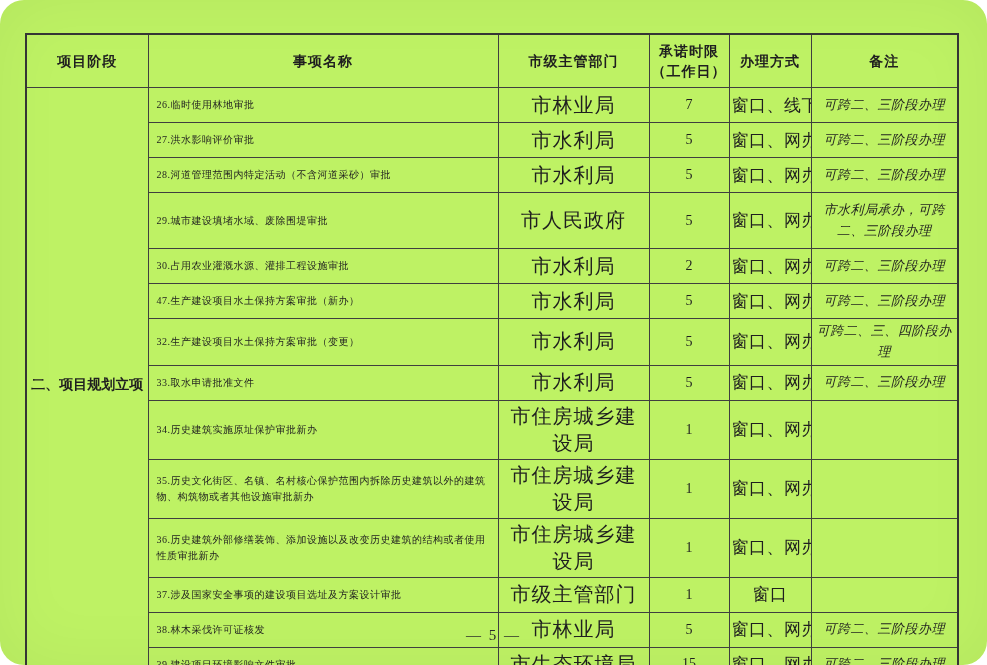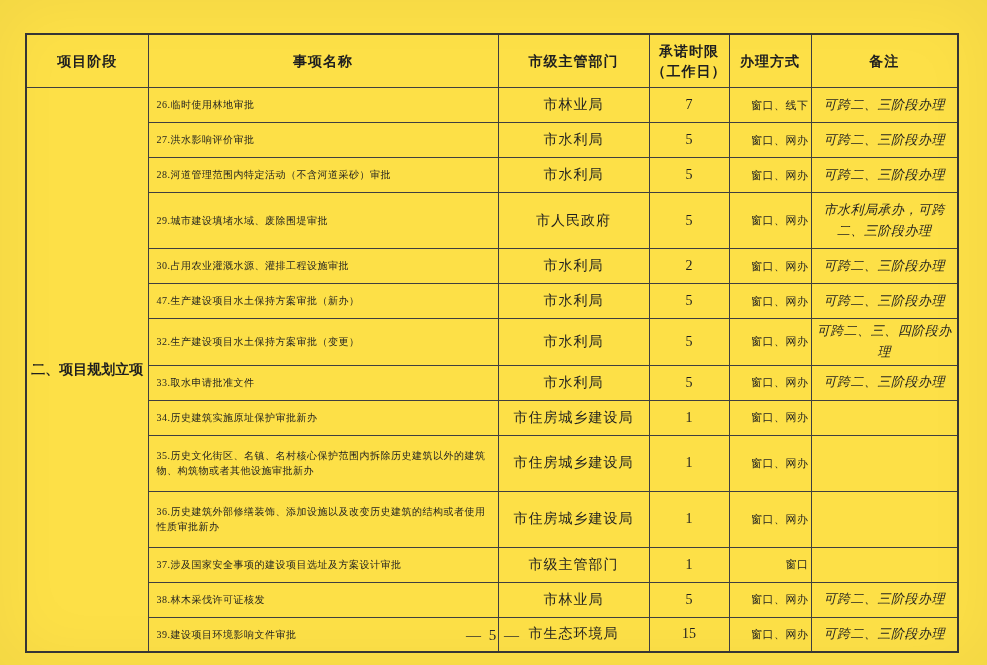--- a/index.html
+++ b/index.html
@@ -6,23 +6,24 @@
     margin: 0;
     padding: 0;
     background: #ffffff;
     font-family: "Liberation Serif", "DejaVu Serif", serif;
     color: #1f1f1f;
   }
   .page {
     position: relative;
     width: 987px;
     height: 665px;
-    background: #fde047;
+    background: #bef264;
     box-shadow: inset 0 0 70px rgba(0,0,0,0.05);
     overflow: hidden;
+    border-radius: 24px;
   }
   table.approval-table {
     position: absolute;
     left: 25px;
     top: 33px;
     width: 932px;
     border-collapse: collapse;
     table-layout: fixed;
     border: 2px solid #353535;
   }
@@ -62,33 +63,33 @@
   }
   td.c-name {
     font-size: 10px;
     text-align: left;
     padding: 3px 6px 3px 8px;
     letter-spacing: 0.5px;
     line-height: 1.55;
     word-break: break-all;
   }
   td.c-dept {
-    font-size: 14px;
+    font-size: 20px;
     text-align: center;
     letter-spacing: 1px;
     padding: 2px;
   }
   td.c-days {
     font-size: 14px;
     text-align: center;
     padding: 2px;
   }
   td.c-method {
-    font-size: 11px;
-    text-align: right;
+    font-size: 17px;
+    text-align: center;
     letter-spacing: 0.5px;
     padding: 2px;
     white-space: nowrap;
   }
   td.c-remark {
     font-size: 13px;
     text-align: center;
     letter-spacing: 0.5px;
     padding: 2px 4px;
     line-height: 1.6;

